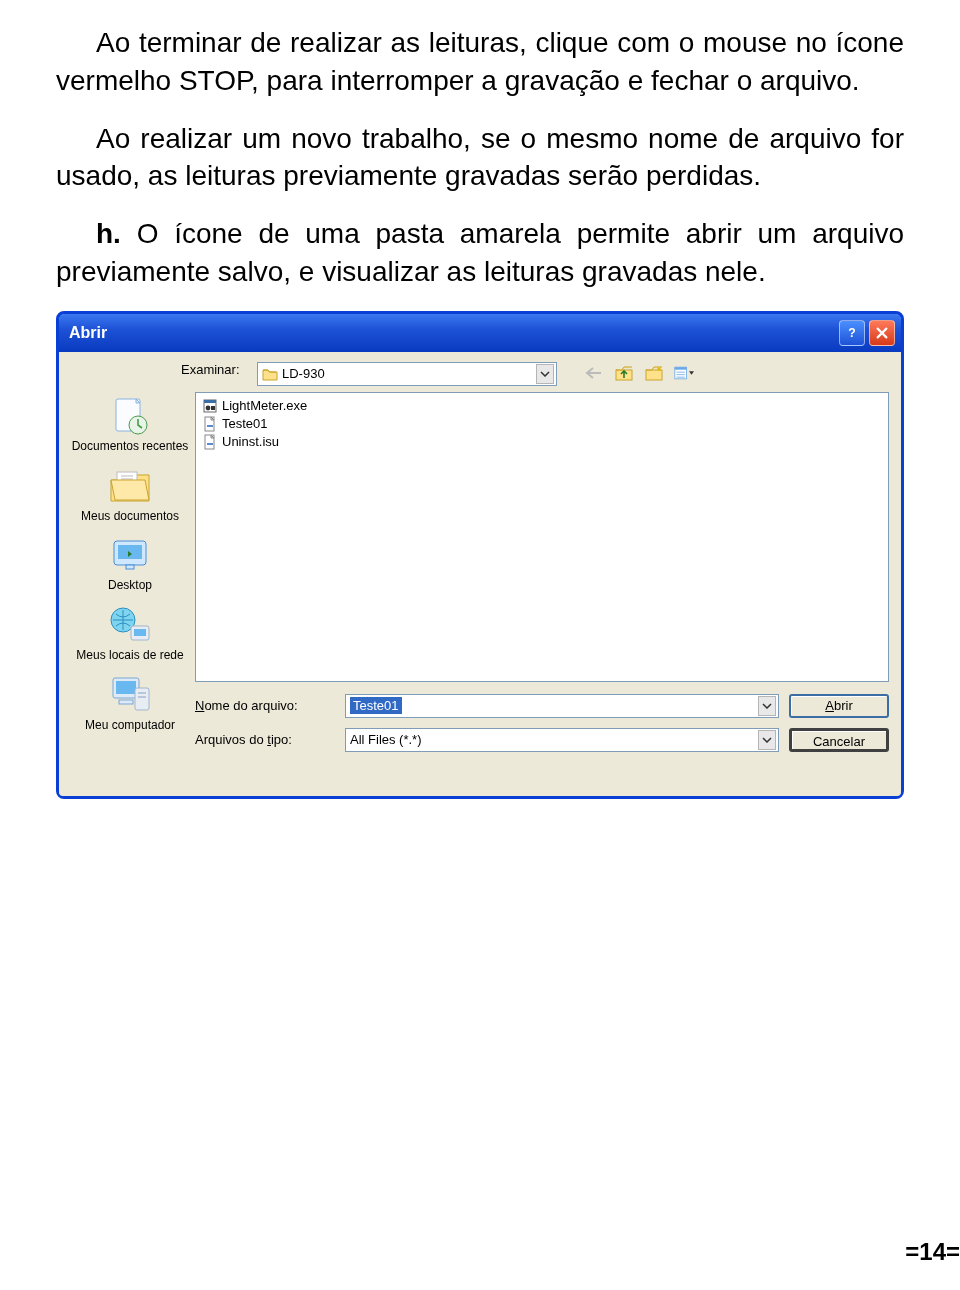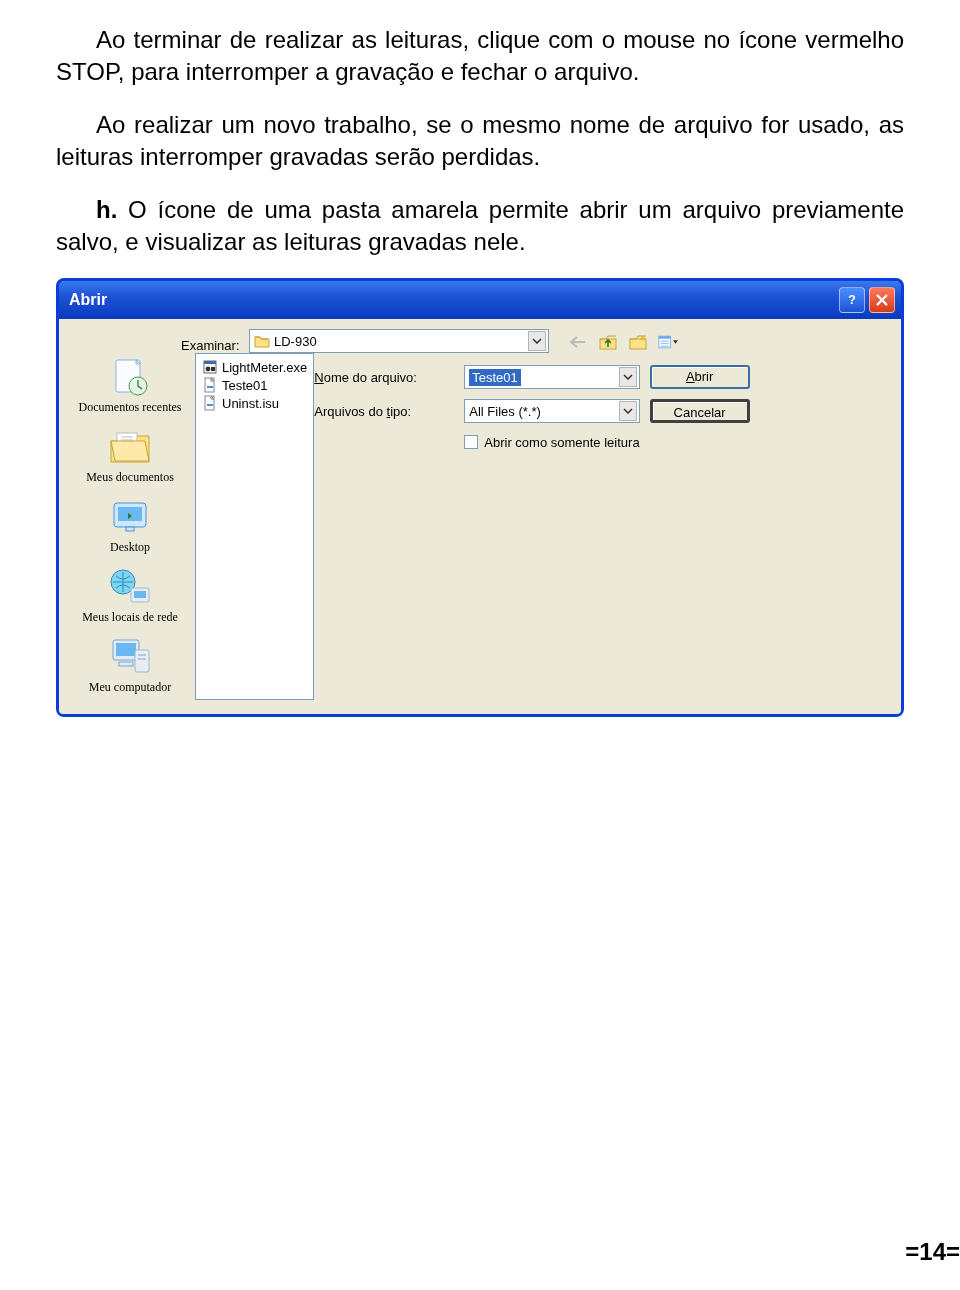--- a/index.html
+++ b/index.html
@@ -5,21 +5,21 @@
   * { box-sizing: border-box; margin: 0; padding: 0; }
   body {
     width: 960px;
     height: 1290px;
     background: #fff;
     font-family: Arial, Helvetica, sans-serif;
     color: #000;
     padding: 24px 56px 0 56px;
     position: relative;
   }
-  .doc-text { font-size: 24px; line-height: 1.35; text-align: justify; }
+  .doc-text { font-size: 28px; line-height: 1.35; text-align: justify; }
   .doc-text p { margin-bottom: 20px; }
   .indent { text-indent: 40px; }
   .bold-letter { font-weight: bold; }
 
   
   .dialog-wrap { margin-top: 8px; border-radius: 17px; }
   .dialog {
     width: 848px;
     border: 3px solid #0a3fd6;
     border-radius: 8px;
@@ -60,22 +60,24 @@
     font-family: Tahoma, Arial, sans-serif;
     font-size: 13px;
     color: #000;
     border-bottom-left-radius: 4px;
     border-bottom-right-radius: 4px;
   }
 
   
   .top-row {
     display: flex;
-    align-items: flex-end;
+    align-items: flex-start;
+    gap: 8px;
     padding-left: 110px;
+    margin-bottom: 6px;
   }
   .top-label { width: 68px; }
   .combo {
     flex: 0 0 300px;
     height: 24px;
     background: #fff;
     border: 1px solid #7f9db9;
     display: flex;
     align-items: center;
     padding: 0 2px 0 4px;
@@ -94,40 +96,39 @@
 
   
   .main-split { display: flex; gap: 6px; }
   .places {
     width: 118px;
     display: flex;
     flex-direction: column;
     gap: 4px;
     align-items: center;
     padding-top: 2px;
-    font-family: Liberation Serif, serif;
   }
   .place {
     width: 118px;
     text-align: center;
     font-size: 12px;
     line-height: 1.15;
     padding-bottom: 6px;
   }
   .place-ico {
     width: 48px; height: 44px;
     margin: 0 auto 2px auto;
     display: flex; align-items: center; justify-content: center;
   }
   .place-label { display:block; }
 
   .file-area {
     flex: 1;
     display: flex;
-    flex-direction: row;
+    flex-direction: column;
   }
   .file-list {
     flex: 0 0 auto;
     min-height: 290px;
     background: #fff;
     border: 1px solid #7f9db9;
     padding: 4px 6px;
   }
   .file-row {
     display: flex; align-items: center; gap: 4px;
@@ -185,21 +186,21 @@
     text-align: right;
     font-size: 24px;
     font-weight: bold;
   }
 </style>
 </head>
 <body>
 
 <div class="doc-text">
   <p class="indent">Ao terminar de realizar as leituras, clique com o mouse no ícone vermelho STOP, para interromper a gravação e fechar o arquivo.</p>
-  <p class="indent">Ao realizar um novo trabalho, se o mesmo nome de arquivo for usado, as leituras interromper gravadas serão perdidas.</p>
+  <p class="indent">Ao realizar um novo trabalho, se o mesmo nome de arquivo for usado, as leituras previamente gravadas serão perdidas.</p>
   <p class="indent">
     <span class="bold-letter">h.</span><span> O ícone de uma pasta amarela permite abrir um arquivo previamente salvo, e visualizar as leituras gravadas nele.</span>
   </p>
 </div>
 
 <div class="dialog-wrap">
   <div class="dialog">
     <div class="titlebar">
       <div class="titlebar-title">Abrir</div>
       <div class="titlebar-btns">
@@ -385,24 +386,20 @@
               <span class="plain">All Files (*.*)</span>
               <span class="combo-arrow">
                 <svg width="10" height="6" viewBox="0 0 10 6">
                     <path d="M1 1 L5 5 L9 1" fill="none" stroke="#333" stroke-width="1.5"></path>
                   </svg>
               </span>
             </div>
             <div class="dlg-btn">Cancelar</div>
 
             <div></div>
-            <div class="chk-row">
-              <div class="chk"></div>
-              <span>Abrir como somente leitura</span>
-            </div>
             <div></div>
           </div>
         </div>
       </div>
     </div>
   </div>
 </div>
 
 <div class="page-footer">=14=</div>
 

